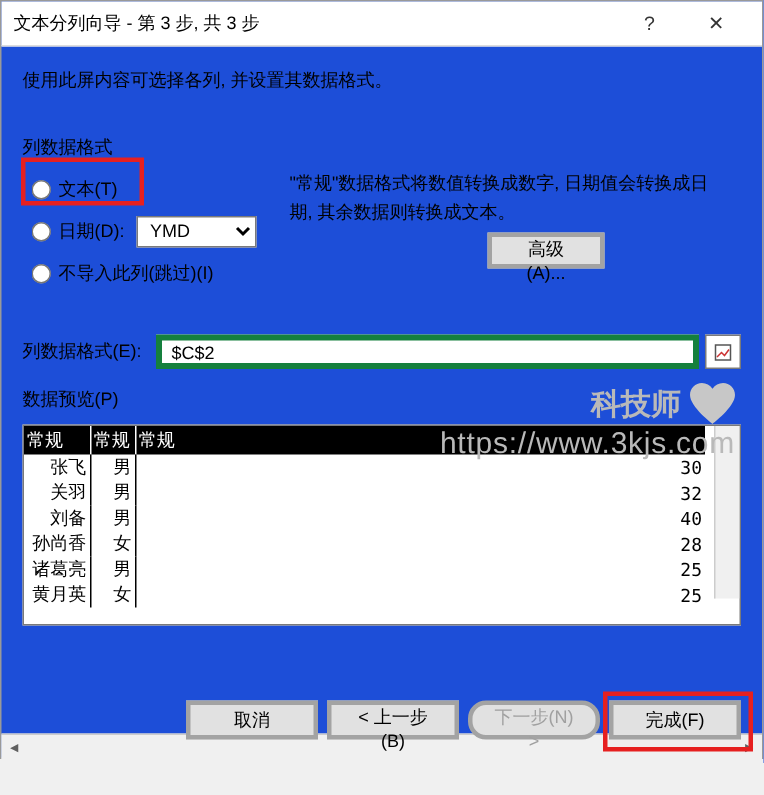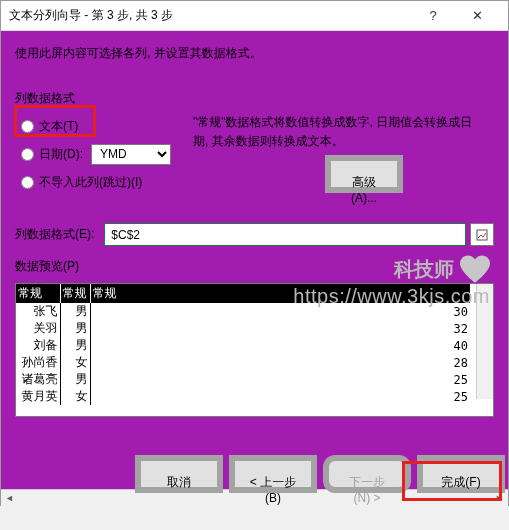--- a/index.html
+++ b/index.html
@@ -9,21 +9,21 @@
     font-size: 12px;
     background: #f0f0f0;
     width: 509px;
     height: 530px;
     position: relative;
     overflow: hidden;
   }
   .dialog {
     width: 509px;
     height: 506px;
-    background: #a21caf;
+    background: #1d4ed8;
     border: 1px solid #999;
     position: relative;
   }
   .titlebar {
     height: 30px;
     background: #fff;
     border-bottom: 1px solid #ddd;
     display: flex;
     align-items: center;
     padding: 0 8px;
@@ -62,40 +62,40 @@
   .date-combo {
     width: 80px; height: 21px;
     border: 1px solid #7a7a7a;
     background: #fff;
     margin-left: 8px;
     padding: 0 4px;
     font-size: 12px;
   }
   .btn {
     background: #e1e1e1;
-    border: 6px solid #a3a3a3;
+    border: 3px solid #a3a3a3;
     height: 24px;
-    padding: 13px 14px;
+    padding: 0 14px;
     font-size: 12px;
     font-family: inherit;
     cursor: pointer;
   }
   .btn-adv {
     position: absolute;
     left: 324px; top: 154px;
     width: 78px;
   }
   .target-row {
     display: flex; align-items: center;
     margin-top: 28px;
   }
   .target-input {
     flex: 1;
     height: 23px;
-    border: 1px solid #15803d;
+    border: 4px solid #15803d;
     background: #fff;
     padding: 0 6px;
     margin: 0 4px 0 10px;
     font-size: 12px;
     font-family: inherit;
   }
   .ref-btn {
     width: 24px; height: 23px;
     border: 1px solid #7a7a7a;
     background: #fff;
@@ -147,21 +147,21 @@
     margin-top: 2px;
   }
   .scroll-arrow {
     width: 17px; height: 17px;
     display: flex; align-items: center; justify-content: center;
     font-size: 9px; color: #606060;
     background: #f0f0f0;
   }
   .footer {
     position: absolute;
-    bottom: 12px; right: 3px;
+    bottom: 12px; right: 14px;
     display: flex; gap: 6px; align-items: center;
   }
   .footer .btn { width: 88px; height: 26px; }
   .btn-disabled { color: #a0a0a0; border-radius: 12px; }
   .rb-finish {
     right: 6px; bottom: 4px;
     width: 100px; height: 40px;
   }
   .watermark {
     position: absolute;

